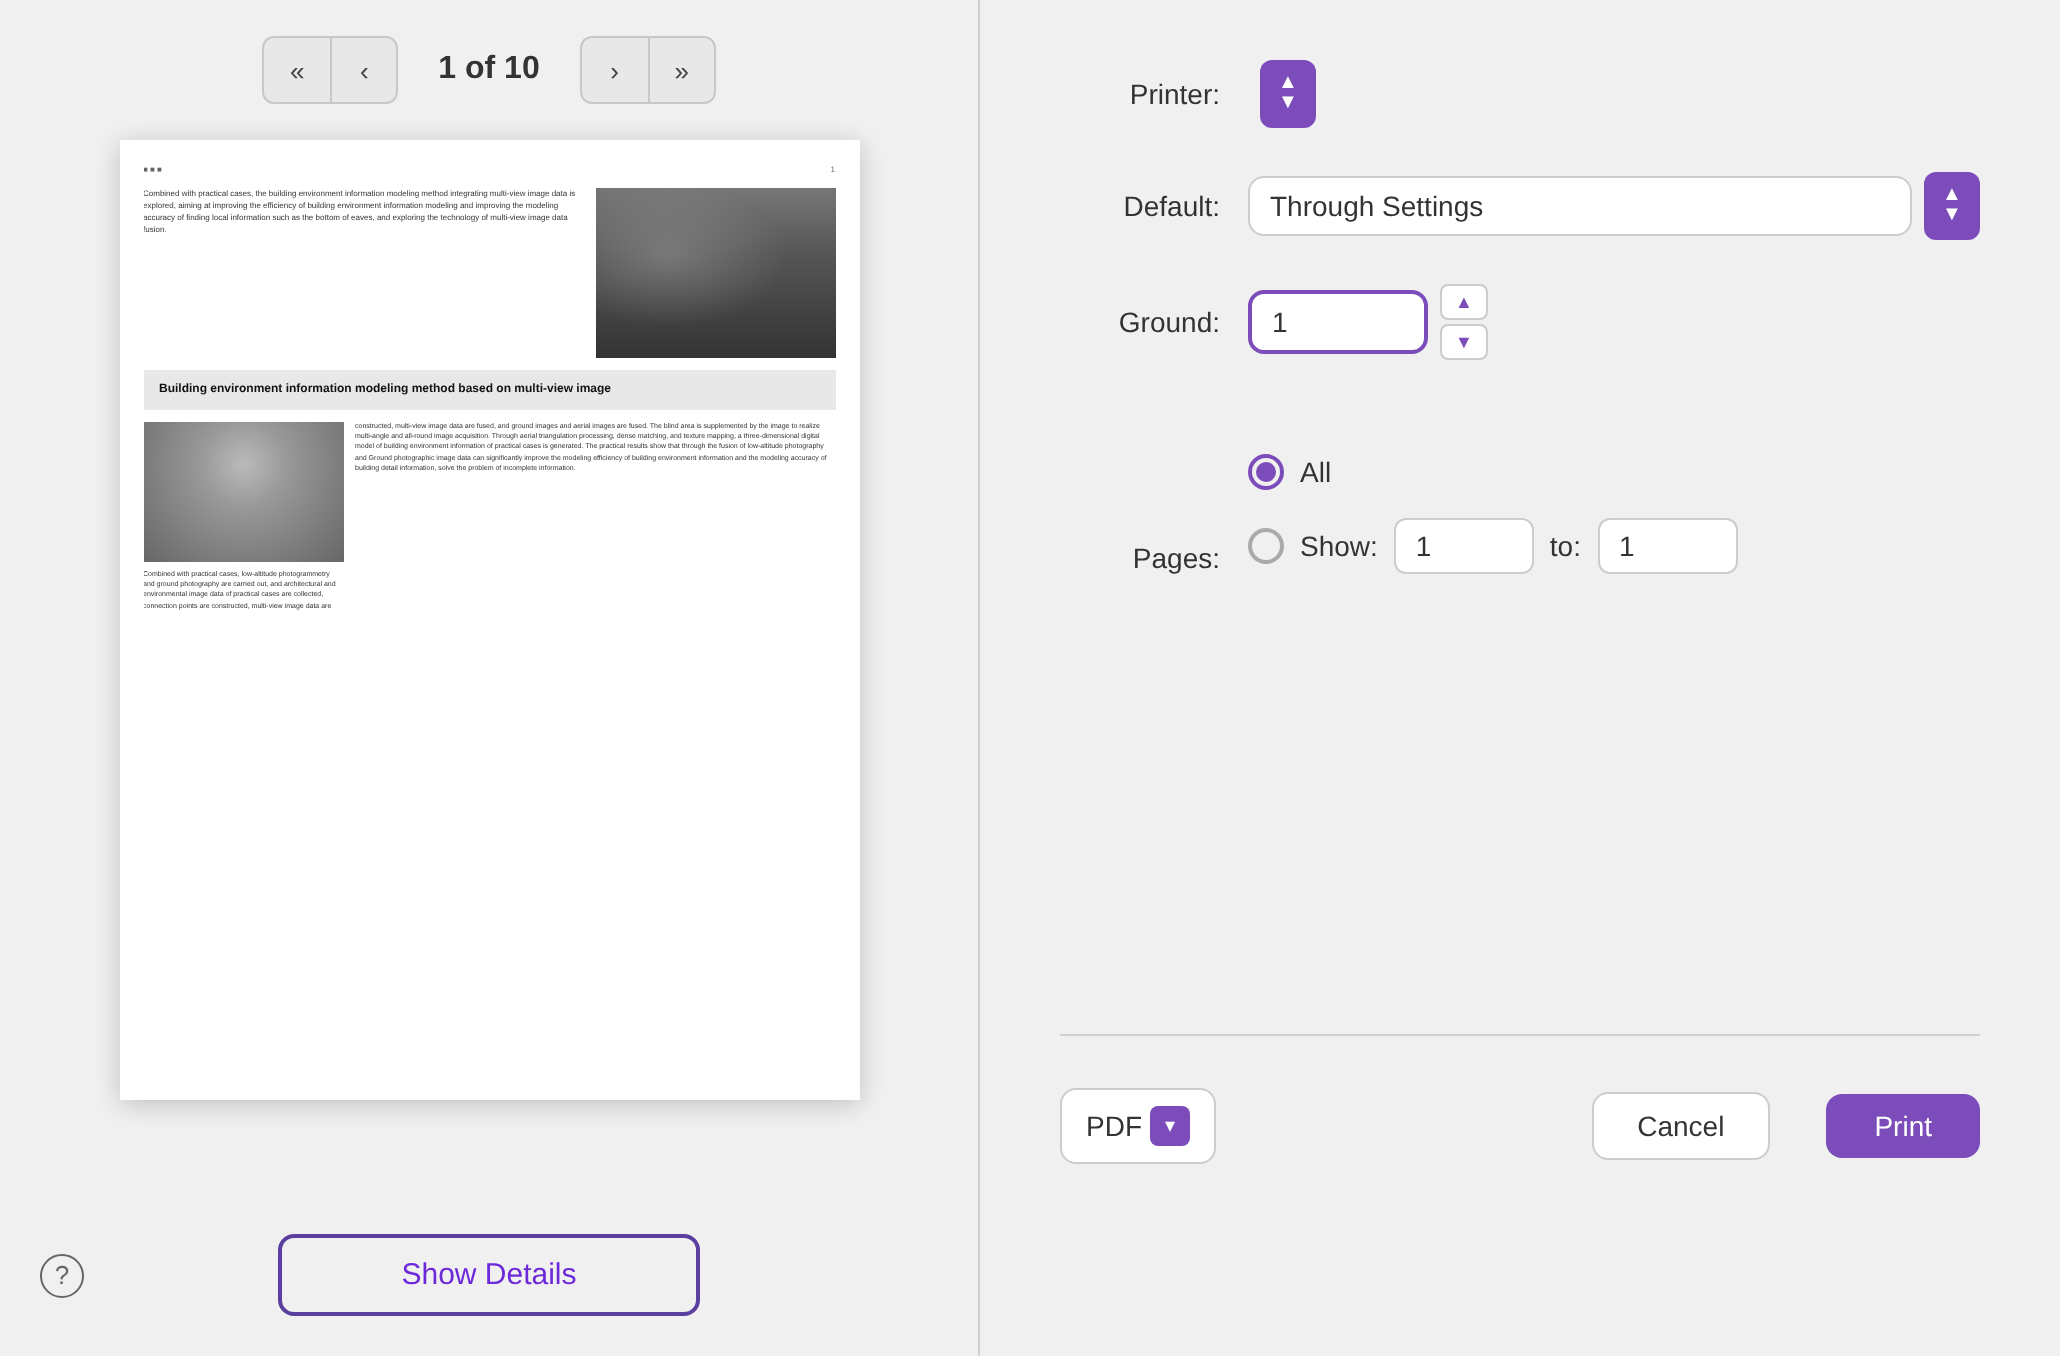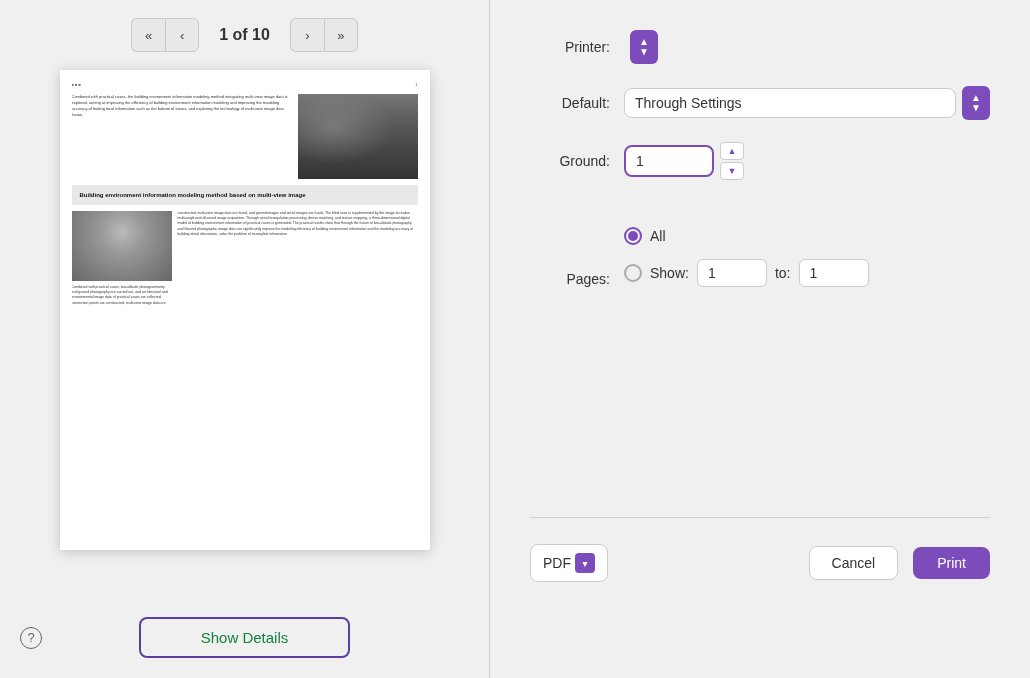--- a/index.html
+++ b/index.html
@@ -217,21 +217,21 @@
       cursor: pointer;
       font-weight: 500;
     }
 
     .show-details-btn {
       border: 2.5px solid #5b3fa0;
       border-radius: 8px;
       background: transparent;
       padding: 10px 60px;
       font-size: 15px;
-      color: #15803d;
+      color: #6d28d9;
       cursor: pointer;
       font-weight: 400;
     }
 
     
     .right-panel {
       flex: 1;
       height: 614px;
       background: #f0f0f0;
       display: flex;
@@ -413,21 +413,21 @@
       background: #d0d0d0;
       margin: 10px 0;
     }
 
     
     .bottom-actions {
       padding: 16px 0 32px;
       display: flex;
       align-items: center;
       justify-content: flex-end;
-      gap: 15px;
+      gap: 28px;
     }
 
     .pdf-btn {
       display: flex;
       align-items: center;
       gap: 4px;
       background: white;
       border: 1px solid #ccc;
       border-radius: 8px;
       padding: 8px 12px;

